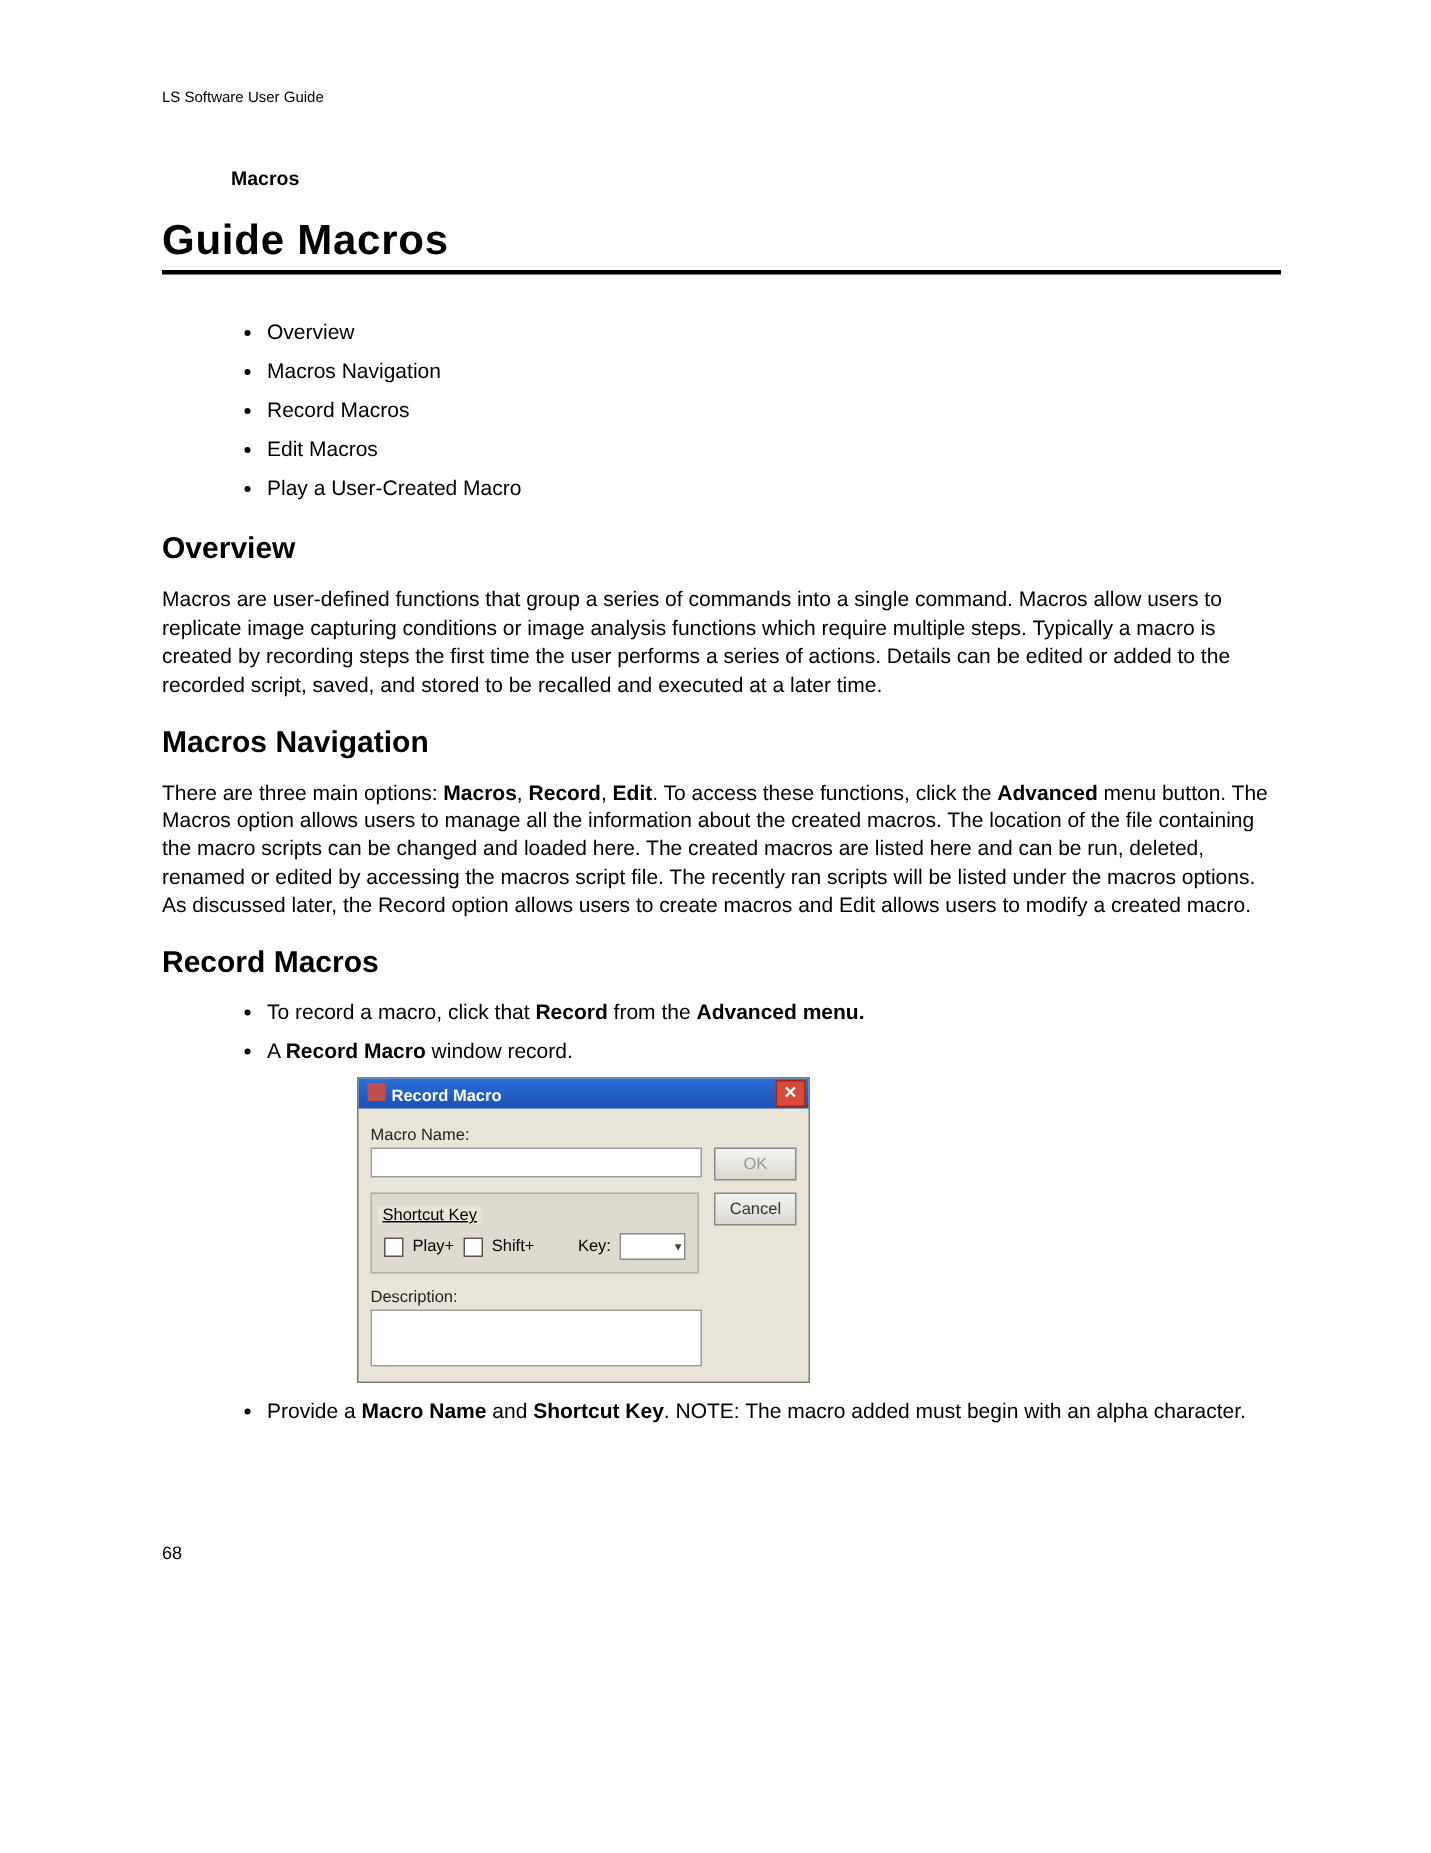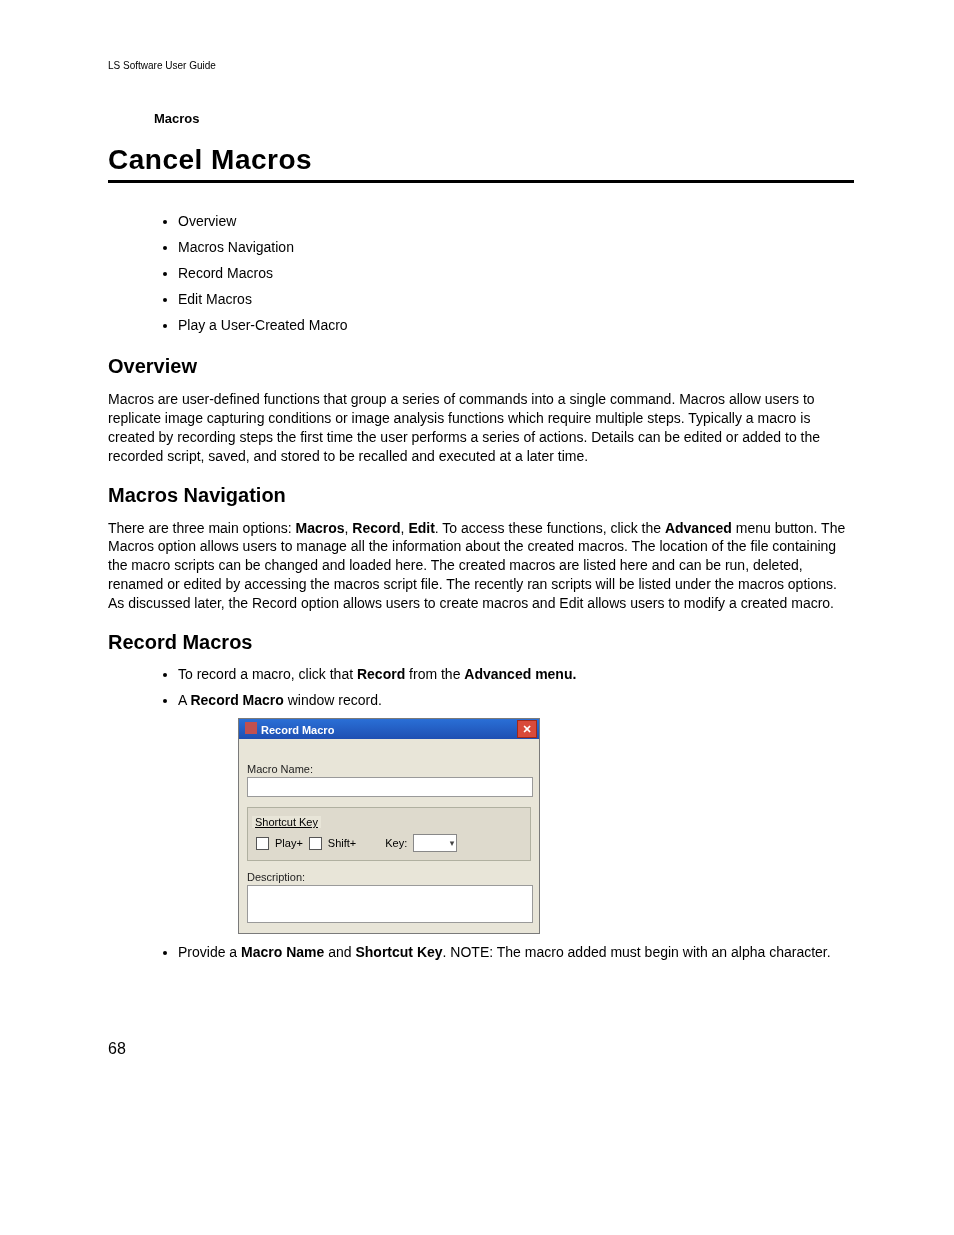--- a/index.html
+++ b/index.html
@@ -55,21 +55,21 @@
   ul.steps {
     padding-left: 70px;
     margin: 0;
   }
   ul.steps > li {
     margin: 10px 0;
   }
   .bold { font-weight: bold; }
   .page-number {
     margin-top: 80px;
-    font-size: 16px;
+    font-size: 12px;
   }
   
   .dialog-wrap {
     margin: 10px 0 10px 60px;
   }
   .dialog {
     width: 300px;
     border: 1px solid #7a7a7a;
     background: #e8e5d8;
     font-family: Tahoma, Arial, sans-serif;
@@ -96,21 +96,21 @@
     color: #fff;
     font-weight: bold;
     display: flex;
     align-items: center;
     justify-content: center;
     font-size: 11px;
     line-height: 1;
   }
   .dialog-body {
     display: flex;
-    padding: 24px 8px 10px 8px;
+    padding: 12px 8px 10px 8px;
   }
   .dialog-left { flex: 1; }
   .dialog-right { width: 58px; margin-left: 10px; display:flex; flex-direction:column; gap:8px; padding-top:14px;}
   .dlabel { color:#222; margin-bottom:2px; }
   .dinput {
     width: 100%;
     height: 18px;
     border: 1px solid #9a9a9a;
     background: #fff;
   }
@@ -142,21 +142,21 @@
   .dbtn.disabled { color:#999; }
 </style>
 </head>
 <body>
 
 <div class="page">
   <div class="doc-header">LS Software User Guide</div>
 
   <div class="breadcrumb">Macros</div>
 
-  <h1 class="page-title">Cancel Macros</h1>
+  <h1 class="page-title">Guide Macros</h1>
   <hr class="title-rule">
 
   <ul class="toc">
     <li>Overview</li>
     <li>Macros Navigation</li>
     <li>Record Macros</li>
     <li>Edit Macros</li>
     <li>Play a User-Created Macro</li>
   </ul>
 
@@ -195,20 +195,24 @@
                   <span>Play+</span>
                   <span class="cb"></span>
                   <span>Shift+</span>
                   <span style="margin-left:23px;">Key:</span>
                   <span class="keysel"></span>
                 </div>
               </div>
               <div class="dlabel">Description:</div>
               <div class="dtext"></div>
             </div>
+            <div class="dialog-right">
+              <div class="dbtn disabled">OK</div>
+              <div class="dbtn">Cancel</div>
+            </div>
           </div>
         </div>
       </div>
     </li>
     <li>
       <span>Provide a </span><span class="bold">Macro Name</span><span> and </span><span class="bold">Shortcut Key</span><span>. NOTE: The macro added must begin with an alpha character.</span>
     </li>
   </ul>
 
   <div class="page-number">68</div>

